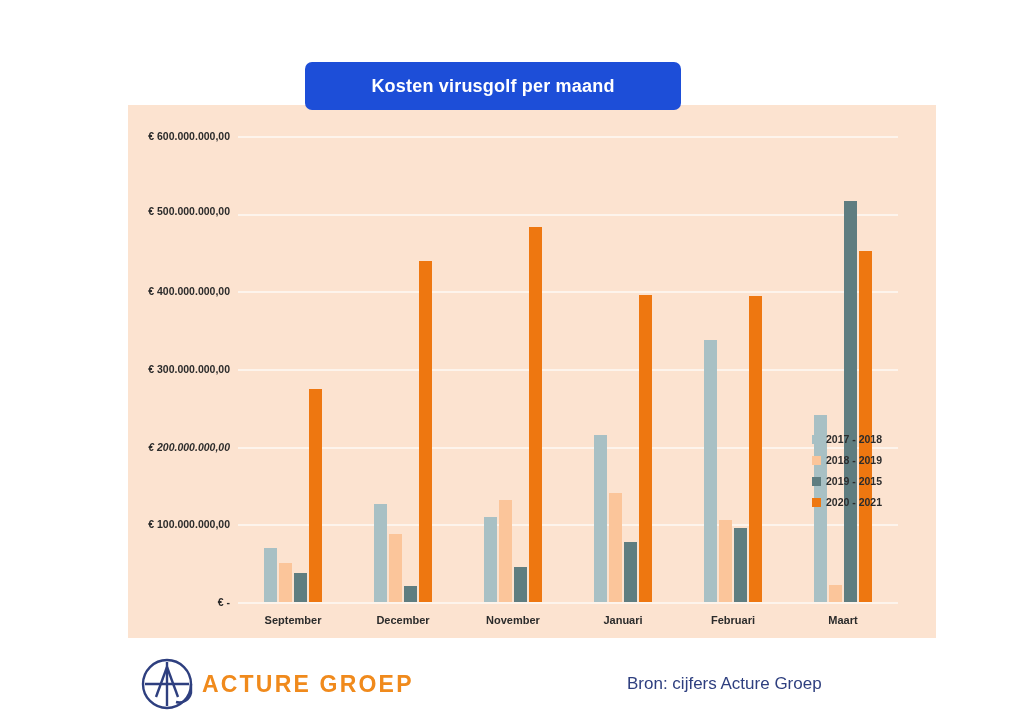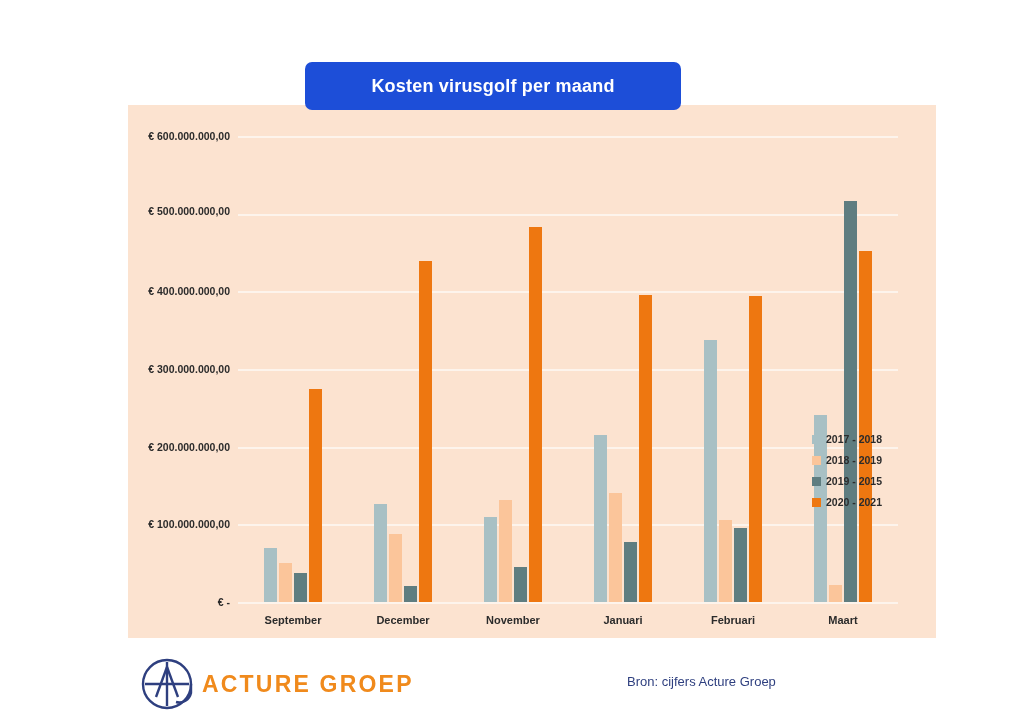--- a/index.html
+++ b/index.html
@@ -158,39 +158,39 @@
     color: #f08a1c;
     font-size: 23px;
     font-weight: bold;
     letter-spacing: 2.2px;
   }
   #source-note {
     position: absolute;
     left: 627px;
     top: 674px;
     color: #2e3f7f;
-    font-size: 13px;
+    font-size: 17px;
     white-space: nowrap;
   }
 </style>
 </head>
 <body>
 
 <div id="title-badge">
   <span class="title-text">Kosten virusgolf per maand</span>
 </div>
 
 <div id="chart-panel">
 
   <div id="y-axis-labels">
       <div class="axis-label" style="top: 0px;">€ 600.000.000,00</div>
       <div class="axis-label" style="top: 75px;">€ 500.000.000,00</div>
       <div class="axis-label" style="top: 155.333px;">€ 400.000.000,00</div>
       <div class="axis-label" style="top: 233px;">€ 300.000.000,00</div>
-      <div class="axis-label" style="top: 310.667px;">€ 200.000.000,00</div>
+      <div class="axis-label" style="top: 310.667px; font-style: italic;">€ 200.000.000,00</div>
       <div class="axis-label" style="top: 388.333px;">€ 100.000.000,00</div>
       <div class="axis-label" style="top: 466px;">€ -</div>
     </div>
 
   <div id="plot">
     <div id="gridlines">
         <div class="gridline" style="top: 0px;"></div>
         <div class="gridline" style="top: 77.6667px;"></div>
         <div class="gridline" style="top: 155.333px;"></div>
         <div class="gridline" style="top: 233px;"></div>

